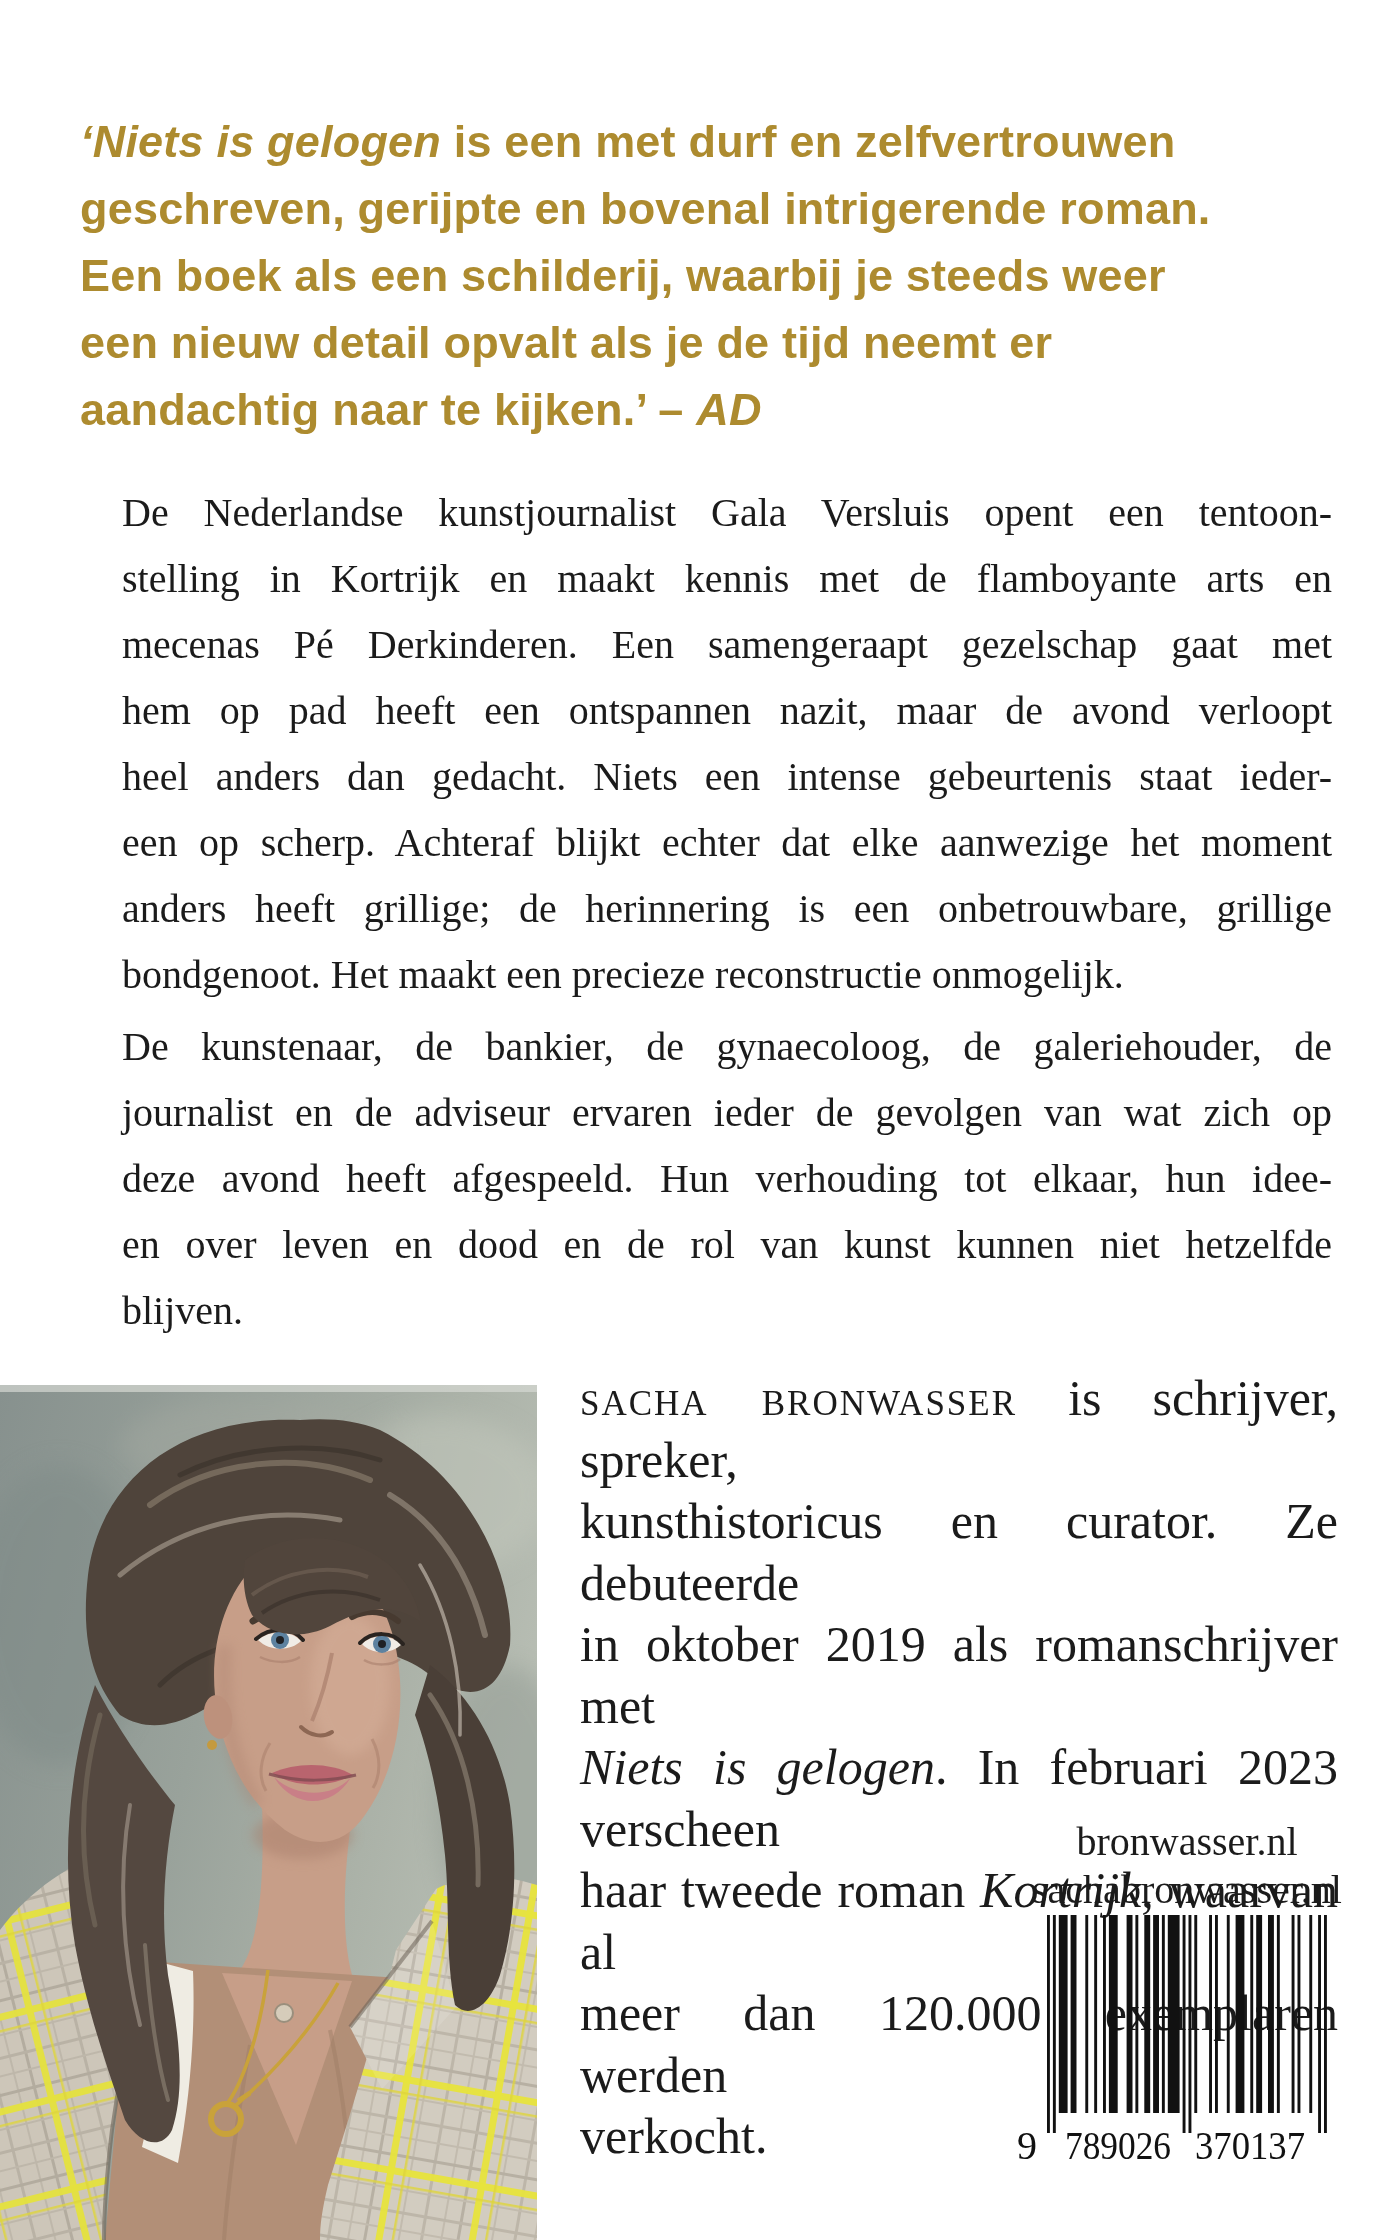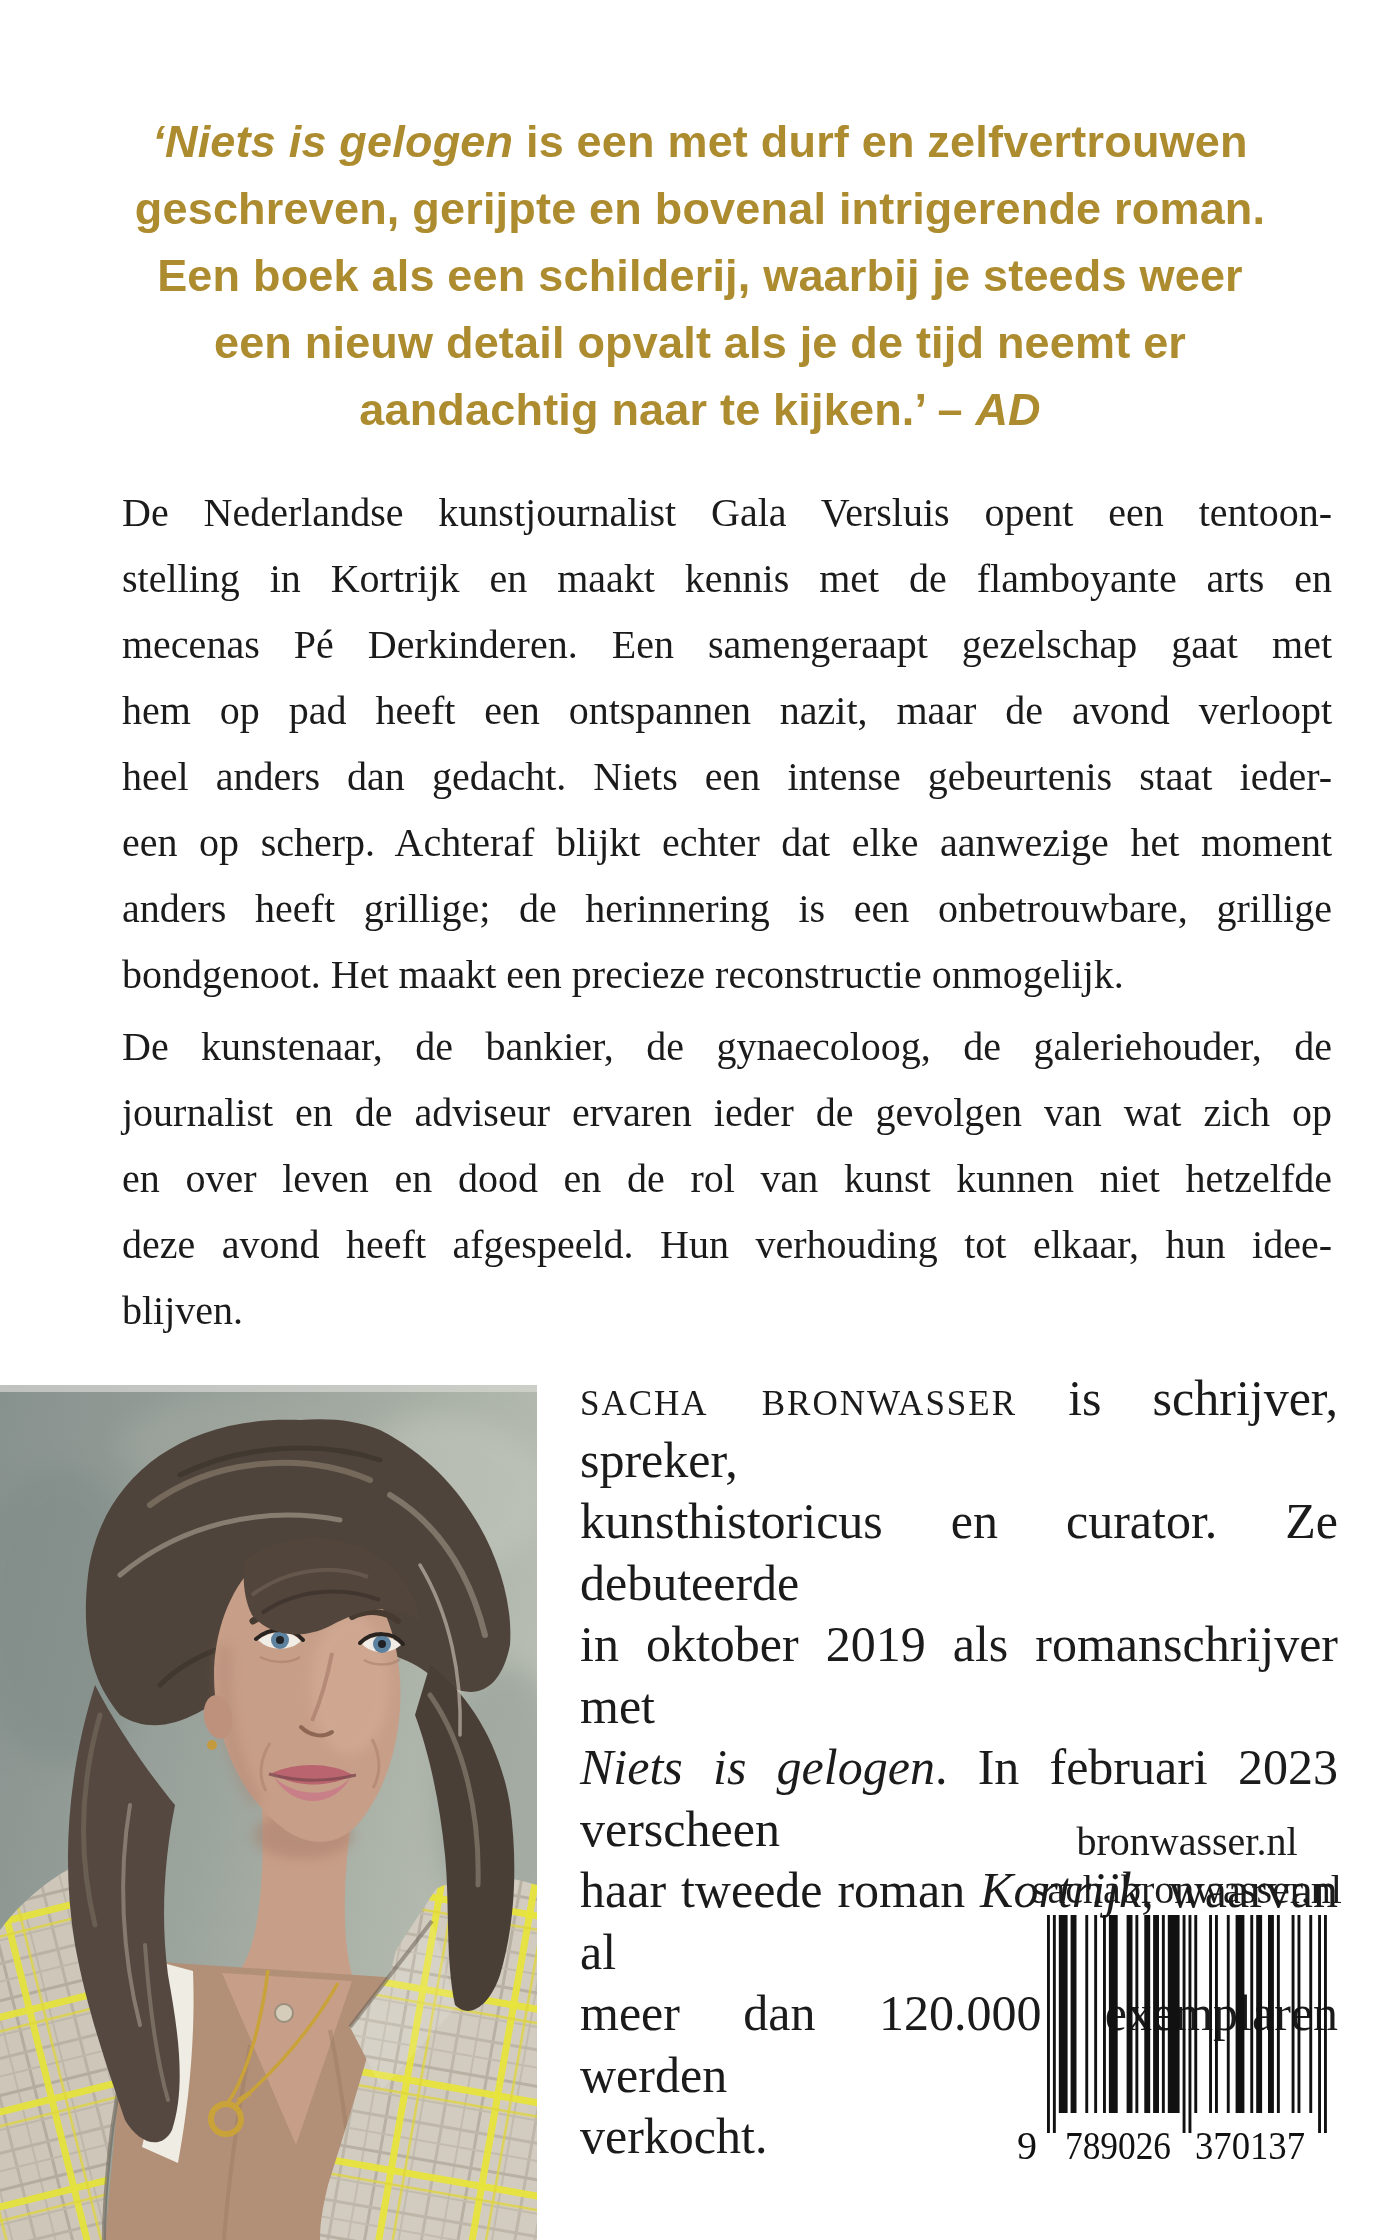--- a/index.html
+++ b/index.html
@@ -6,21 +6,21 @@
   .page{
     position:relative;width:1400px;height:2240px;background:#ffffff;
     font-family:"Liberation Serif",serif;color:#1b1b1b;overflow:hidden;
   }
   
   .quote{
     position:absolute;left:80px;right:80px;top:108px;
     font-family:"Liberation Sans",sans-serif;font-weight:700;
     font-size:45px;line-height:67px;letter-spacing:0.2px;
   }
-  .quote .line{text-align:center;}
+  .quote .line{text-align:left;}
   
   .para{position:absolute;left:122px;width:1210px;font-size:40px;line-height:66px;}
   .para .line{text-align:justify;text-align-last:justify;}
   .para .line.last{text-align-last:left;}
   .p1{top:480px;}
   .p2{top:1014px;}
   
   .bio{position:absolute;left:580px;width:758px;top:1368px;font-size:50px;line-height:61.5px;}
   .bio .line{text-align:justify;text-align-last:justify;}
   .bio .line.last{text-align-last:left;}
@@ -56,22 +56,22 @@
       <div class="line"><span class="seg-n">mecenas Pé Derkinderen. Een samengeraapt gezelschap gaat met</span></div>
       <div class="line"><span class="seg-n">hem op pad heeft een ontspannen nazit, maar de avond verloopt</span></div>
       <div class="line"><span class="seg-n">heel anders dan gedacht. Niets een intense gebeurtenis staat ieder-</span></div>
       <div class="line"><span class="seg-n">een op scherp. Achteraf blijkt echter dat elke aanwezige het moment</span></div>
       <div class="line"><span class="seg-n">anders heeft grillige; de herinnering is een onbetrouwbare, grillige</span></div>
       <div class="line last"><span class="seg-n">bondgenoot. Het maakt een precieze reconstructie onmogelijk.</span></div>
     </div>
   <div class="para p2">
       <div class="line"><span class="seg-n">De kunstenaar, de bankier, de gynaecoloog, de galeriehouder, de</span></div>
       <div class="line"><span class="seg-n">journalist en de adviseur ervaren ieder de gevolgen van wat zich op</span></div>
+      <div class="line"><span class="seg-n">deze avond heeft afgespeeld. Hun verhouding tot elkaar, hun idee-</span></div>
       <div class="line"><span class="seg-n">en over leven en dood en de rol van kunst kunnen niet hetzelfde</span></div>
-      <div class="line"><span class="seg-n">deze avond heeft afgespeeld. Hun verhouding tot elkaar, hun idee-</span></div>
       <div class="line last"><span class="seg-n">blijven.</span></div>
     </div>
 
   <div class="photo">
     <svg width="537" height="855" viewBox="0 0 537 855" preserveAspectRatio="none" xmlns="http://www.w3.org/2000/svg">
       <defs>
         <linearGradient id="wall" x1="0" y1="0" x2="1" y2="0.35">
           <stop offset="0" stop-color="#87918e"></stop>
           <stop offset="0.45" stop-color="#99a29b"></stop>
           <stop offset="0.75" stop-color="#aab1a7"></stop>

